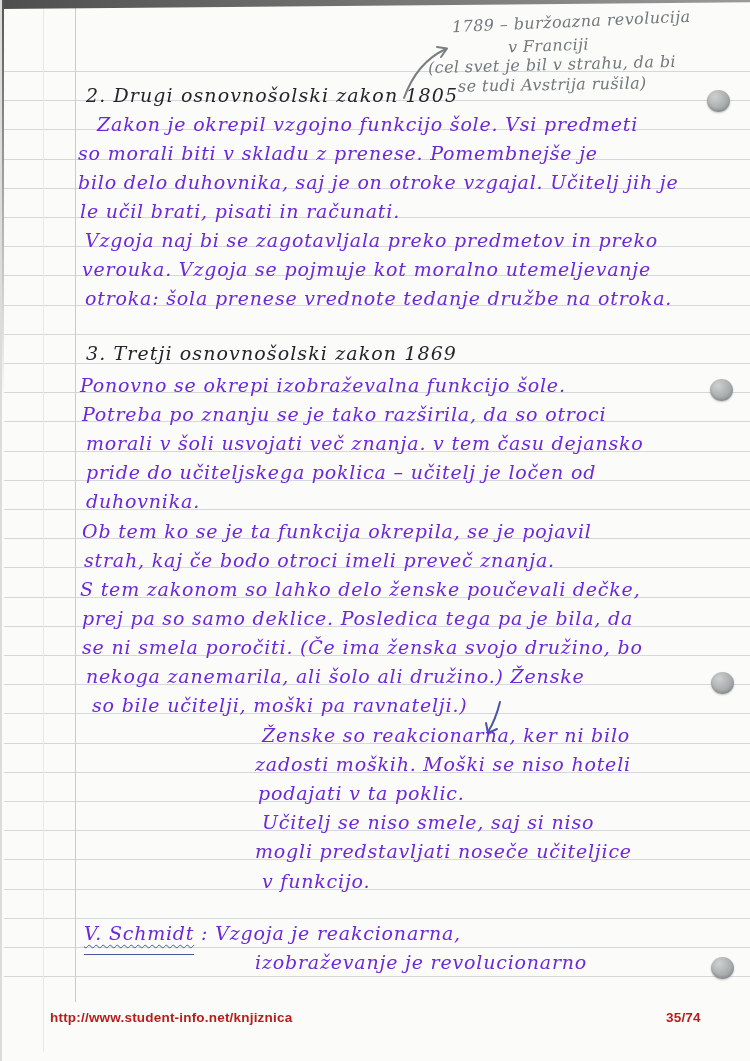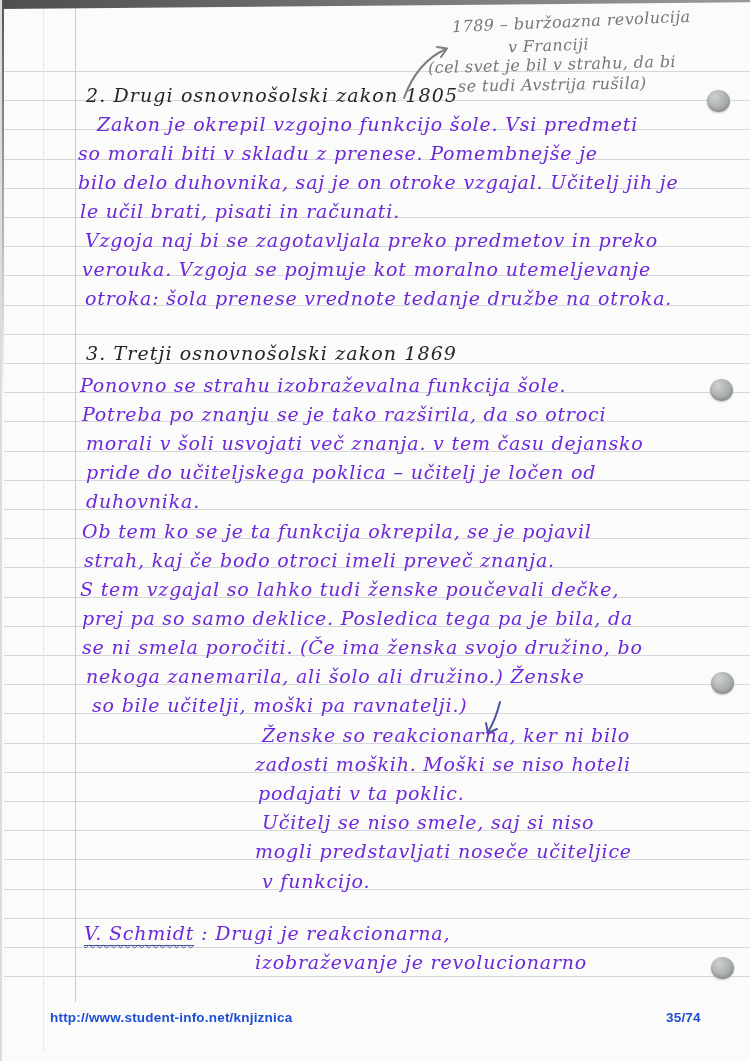--- a/index.html
+++ b/index.html
@@ -43,26 +43,26 @@
   
   .hw{
     position:absolute;white-space:nowrap;
     font-family:"DejaVu Serif",serif;font-style:italic;
     color:#6d28d9;font-size:19px;letter-spacing:.8px;line-height:24px;
   }
   .hw.head{color:#24242c;font-size:19px;letter-spacing:1.1px;}
   .hw.pencil{color:#73787c;font-size:16px;letter-spacing:.4px;}
   .wavy{
     text-decoration:underline wavy #4a55a0 1px;text-underline-offset:4px;
-    border-bottom:1px solid #4a55a0;padding-bottom:1px;margin-top:38px;
+    border-bottom:1px solid #4a55a0;padding-bottom:10px;margin-top:38px;
   }
   .arrow-svg{position:absolute;}
   
   .footer-url,.footer-page{
-    position:absolute;top:1010px;font-weight:bold;font-size:13.5px;color:#1d4ed8;
+    position:absolute;top:1010px;font-weight:bold;font-size:13.5px;color:#b91c1c;
     font-family:"Liberation Sans",sans-serif;letter-spacing:.2px;
   }
   .footer-url{left:50px;}
   .footer-page{left:666px;}
 </style>
 </head>
 <body>
 
 <div class="rulings"></div>
 <div class="margin-line"></div>
@@ -89,42 +89,42 @@
 <div class="hw head" style="left:86px;top:83px">2. Drugi osnovnošolski zakon 1805</div>
 <div class="hw" style="left:97px;top:112px">Zakon je okrepil vzgojno funkcijo šole. Vsi predmeti</div>
 <div class="hw" style="left:78px;top:141px">so morali biti v skladu z prenese. Pomembnejše je</div>
 <div class="hw" style="left:78px;top:170px">bilo delo duhovnika, saj je on otroke vzgajal. Učitelj jih je</div>
 <div class="hw" style="left:80px;top:199px">le učil brati, pisati in računati.</div>
 <div class="hw" style="left:85px;top:228px">Vzgoja naj bi se zagotavljala preko predmetov in preko</div>
 <div class="hw" style="left:82px;top:257px">verouka. Vzgoja se pojmuje kot moralno utemeljevanje</div>
 <div class="hw" style="left:85px;top:286px">otroka: šola prenese vrednote tedanje družbe na otroka.</div>
 
 <div class="hw head" style="left:86px;top:341px">3. Tretji osnovnošolski zakon 1869</div>
-<div class="hw" style="left:80px;top:373px">Ponovno se strahu izobraževalna funkcija šole.</div>
+<div class="hw" style="left:80px;top:373px">Ponovno se okrepi izobraževalna funkcijo šole.</div>
 <div class="hw" style="left:82px;top:402px">Potreba po znanju se je tako razširila, da so otroci</div>
 <div class="hw" style="left:86px;top:431px">morali v šoli usvojati več znanja. v tem času dejansko</div>
 <div class="hw" style="left:86px;top:460px">pride do učiteljskega poklica – učitelj je ločen od</div>
 <div class="hw" style="left:86px;top:489px">duhovnika.</div>
 <div class="hw" style="left:82px;top:519px">Ob tem ko se je ta funkcija okrepila, se je pojavil</div>
 <div class="hw" style="left:84px;top:548px">strah, kaj če bodo otroci imeli preveč znanja.</div>
-<div class="hw" style="left:80px;top:577px">S tem vzgajal so lahko tudi ženske poučevali dečke,</div>
+<div class="hw" style="left:80px;top:577px">S tem zakonom so lahko delo ženske poučevali dečke,</div>
 <div class="hw" style="left:82px;top:606px">prej pa so samo deklice. Posledica tega pa je bila, da</div>
 <div class="hw" style="left:82px;top:635px">se ni smela poročiti. (Če ima ženska svojo družino, bo</div>
 <div class="hw" style="left:86px;top:664px">nekoga zanemarila, ali šolo ali družino.) Ženske</div>
 <div class="hw" style="left:92px;top:693px">so bile učitelji, moški pa ravnatelji.)</div>
 
 <svg class="arrow-svg" style="left:478px;top:700px" width="28" height="38" viewBox="0 0 28 38">
   <path d="M22 2 C 19 14, 15 24, 10 32" fill="none" stroke="#4a55a0" stroke-width="2" stroke-linecap="round"></path>
   <path d="M8 23 L 10 33 L 19 29" fill="none" stroke="#4a55a0" stroke-width="2" stroke-linecap="round" stroke-linejoin="round"></path>
 </svg>
 
 <div class="hw" style="left:262px;top:723px">Ženske so reakcionarna, ker ni bilo</div>
 <div class="hw" style="left:255px;top:752px">zadosti moških. Moški se niso hoteli</div>
 <div class="hw" style="left:258px;top:781px">podajati v ta poklic.</div>
 <div class="hw" style="left:262px;top:810px">Učitelj se niso smele, saj si niso</div>
 <div class="hw" style="left:255px;top:839px">mogli predstavljati noseče učiteljice</div>
 <div class="hw" style="left:262px;top:869px">v funkcijo.</div>
 
-<div class="hw" style="left:84px;top:921px"><span class="wavy">V. Schmidt</span><span> :</span>&nbsp;<span>Drugi je reakcionarna,</span></div>
+<div class="hw" style="left:84px;top:921px"><span class="wavy">V. Schmidt</span><span> :</span>&nbsp;<span>Vzgoja je reakcionarna,</span></div>
 <div class="hw" style="left:255px;top:950px">izobraževanje je revolucionarno</div>
 
 <div class="footer-url">http://www.student-info.net/knjiznica</div>
 <div class="footer-page">35/74</div>
 
 </body></html>

